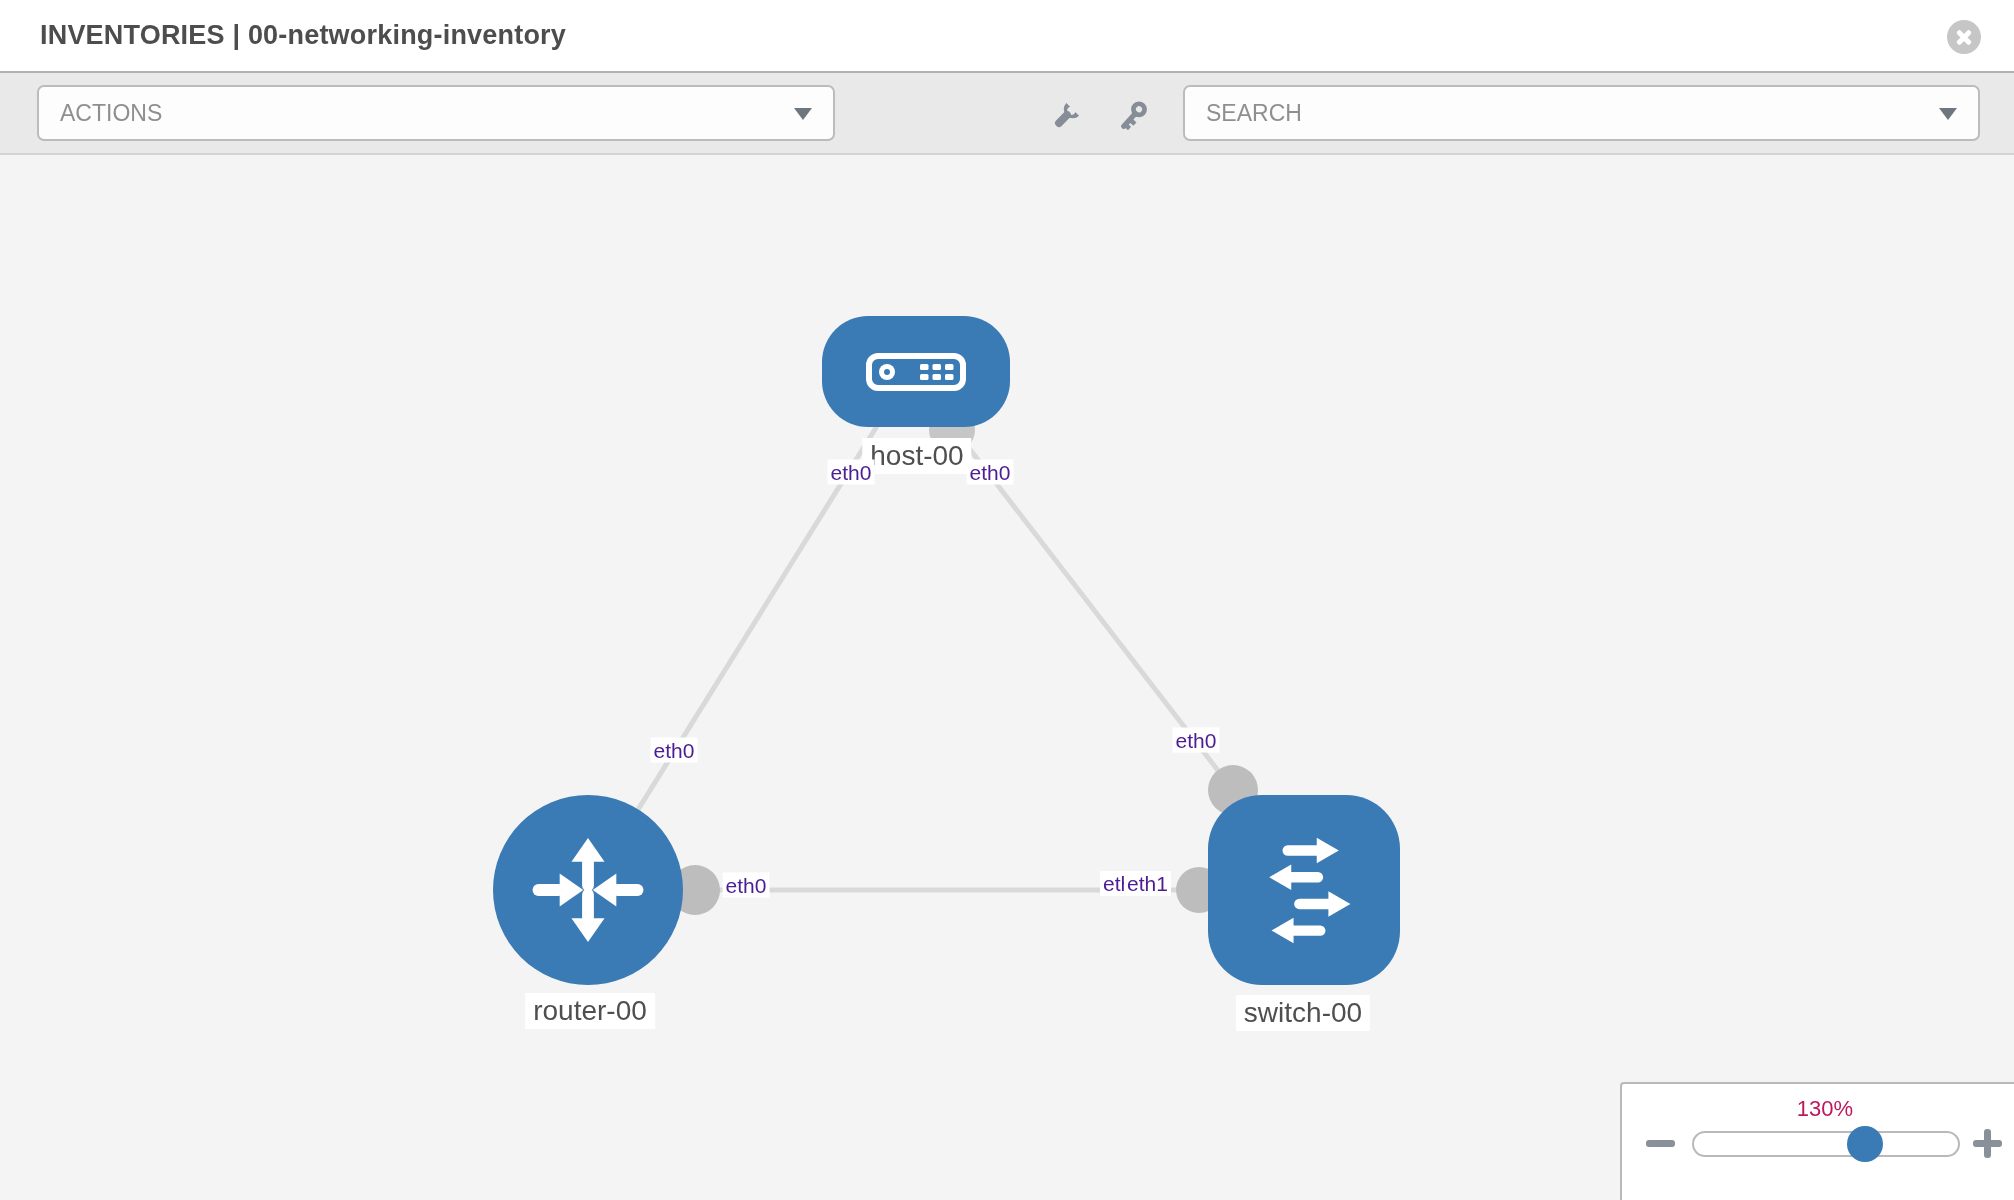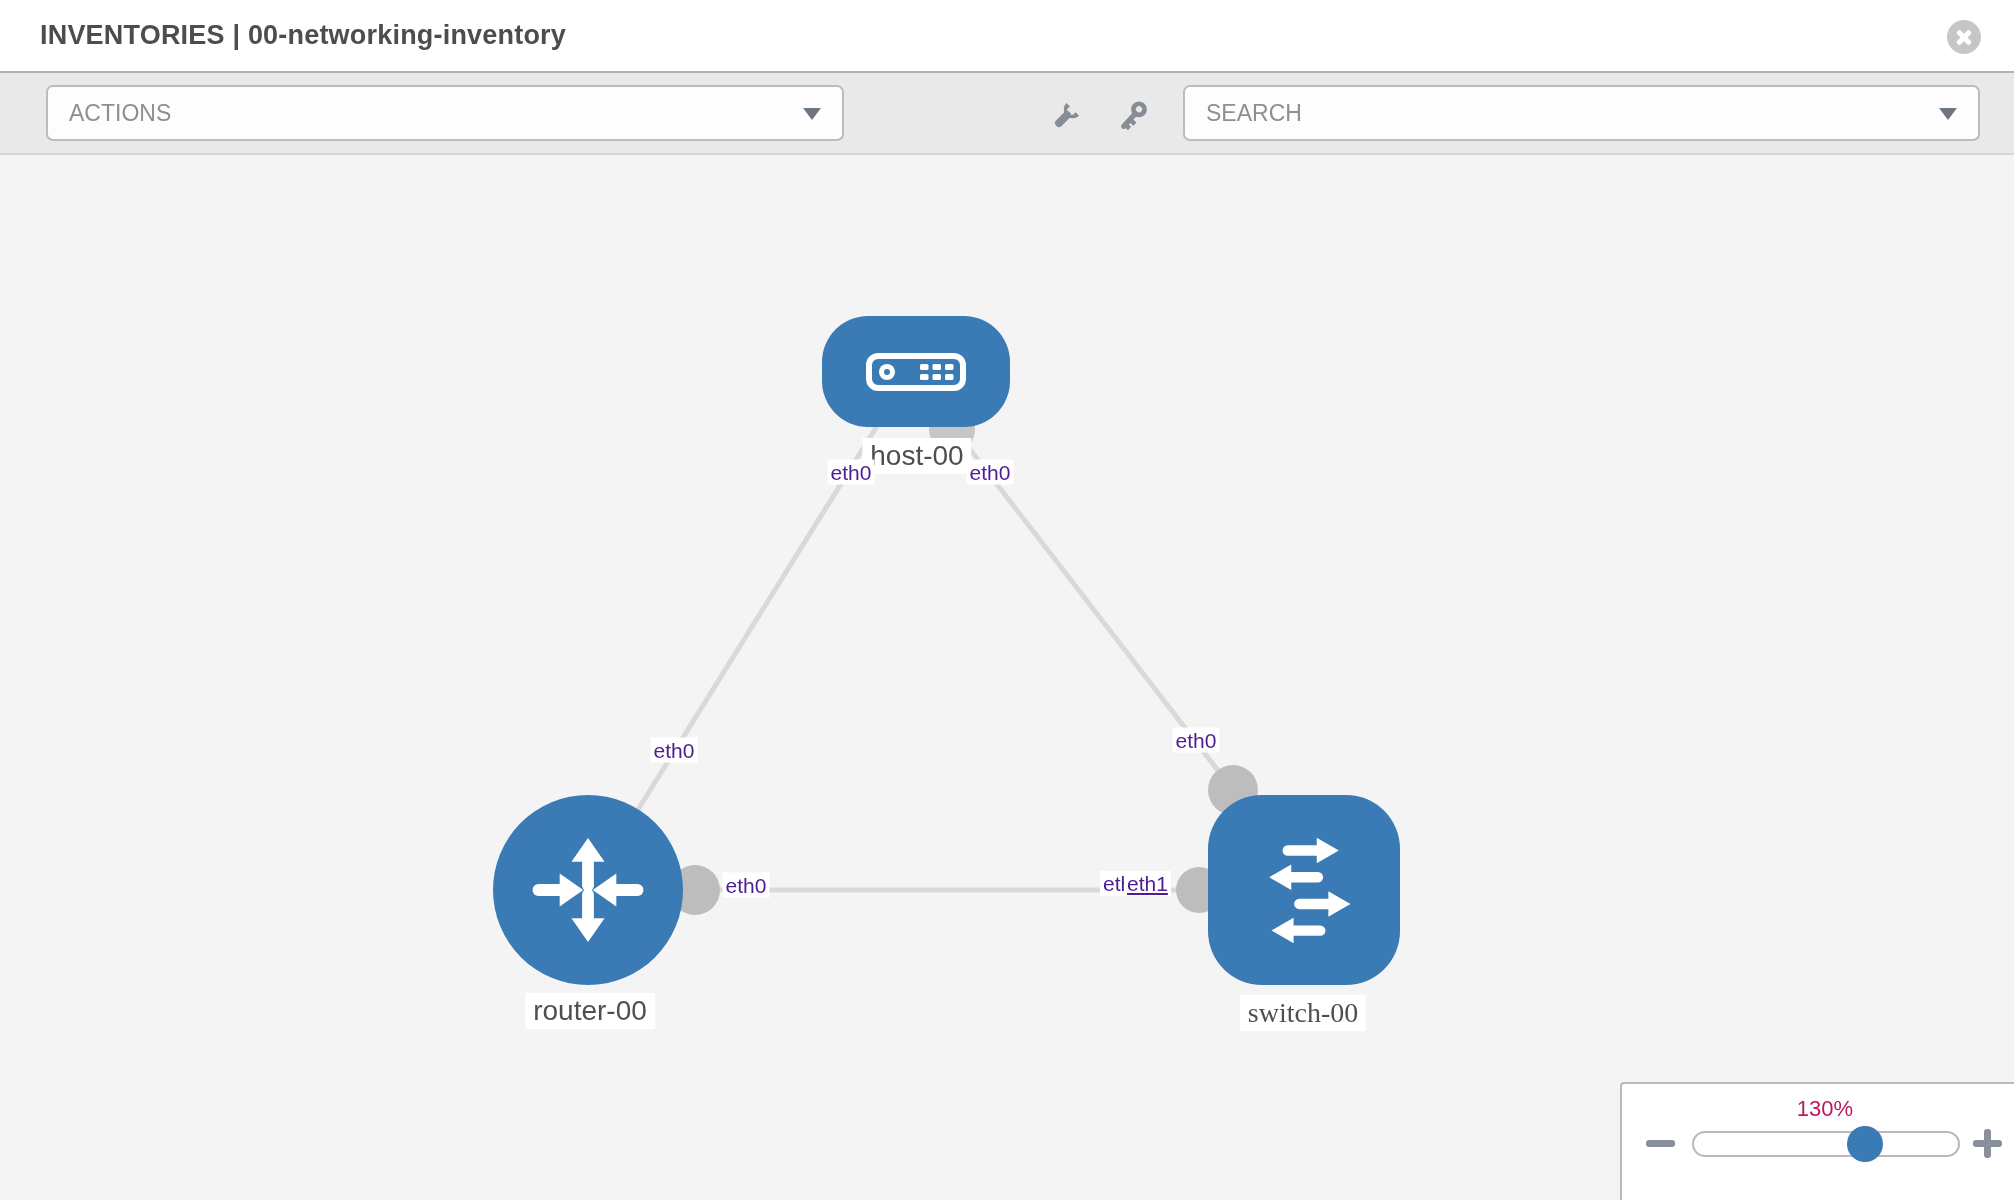--- a/index.html
+++ b/index.html
@@ -15,21 +15,21 @@
   .close-btn .bar{position:absolute;left:8px;top:15px;width:18px;height:5px;border-radius:2px;background:#fff;}
   .close-btn .bar.a{transform:rotate(45deg);}
   .close-btn .bar.b{transform:rotate(-45deg);}
   
   .toolbar{position:absolute;left:0;top:71px;width:2014px;height:84px;background:#e9e9e9;
     border-top:2px solid #b1b1b1;border-bottom:2px solid #d4d4d4;box-sizing:border-box;}
   .select{position:absolute;top:12px;height:56px;background:#fdfdfd;border:2px solid #bcbcbc;border-radius:7px;box-sizing:border-box;cursor:pointer;}
   .select .ph{position:absolute;left:21px;top:0;line-height:52px;font-size:23px;color:#8f8f8f;}
   .select .caret{position:absolute;right:21px;top:21px;width:0;height:0;
     border-left:9px solid transparent;border-right:9px solid transparent;border-top:12px solid #6e7680;}
-  .select.actions{left:37px;width:798px;margin-left:9px;}
+  .select.actions{left:37px;width:798px;}
   .select.search{left:1183px;width:797px;padding-left:28px;}
   .tool-btn{position:absolute;top:24px;width:38px;height:38px;cursor:pointer;}
   .tool-btn.wrench{left:1047px;}
   .tool-btn.key{left:1114px;}
   
   .canvas{position:absolute;left:0;top:155px;width:2014px;height:1045px;background:#f4f4f4;overflow:hidden;}
   .links-svg{position:absolute;left:0;top:0;}
   .node{position:absolute;background:#3a7ab5;display:flex;align-items:center;justify-content:center;cursor:pointer;}
   .node.host{left:822px;top:161px;width:188px;height:111px;border-radius:46px;}
   .node.router{left:493px;top:640px;width:190px;height:190px;border-radius:50%;}
@@ -148,29 +148,29 @@
           <line x1="46" y1="62" x2="71" y2="62"></line>
           <polygon points="71,51 71,73 90,62" stroke="none"></polygon>
           <line x1="64" y1="85" x2="41" y2="85"></line>
           <polygon points="41,74 41,96 22,85" stroke="none"></polygon>
         </g>
       </svg>
     </div>
 
     <div class="node-label" style="left:917px;top:283px;">host-00</div>
     <div class="node-label" style="left:590px;top:838px;">router-00</div>
-    <div class="node-label" style="left:1303px;top:840px;font-family:Liberation Serif, serif;">switch-00</div>
+    <div class="node-label" style="left:1303px;top:840px;">switch-00</div>
 
     <div class="iface-chip" style="left:851px;top:317px;">eth0</div>
     <div class="iface-chip" style="left:990px;top:317px;">eth0</div>
     <div class="iface-chip" style="left:674px;top:595px;">eth0</div>
     <div class="iface-chip" style="left:1196px;top:585px;">eth0</div>
     <div class="iface-chip" style="left:746px;top:730px;">eth0</div>
     <div class="iface-chip anchored" style="left:1100px;top:716px;">eth0</div>
-    <div class="iface-chip anchored" style="left:1124px;top:716px;text-decoration:underline;">eth1</div>
+    <div class="iface-chip anchored" style="left:1124px;top:716px;">eth1</div>
 
     <div class="zoom-panel">
       <div class="zoom-level">130%</div>
       <div class="zoom-minus"></div>
       <div class="zoom-track"></div>
       <div class="zoom-thumb"></div>
       <div class="zoom-plus">
         <div class="h"></div>
         <div class="v"></div>
       </div>

